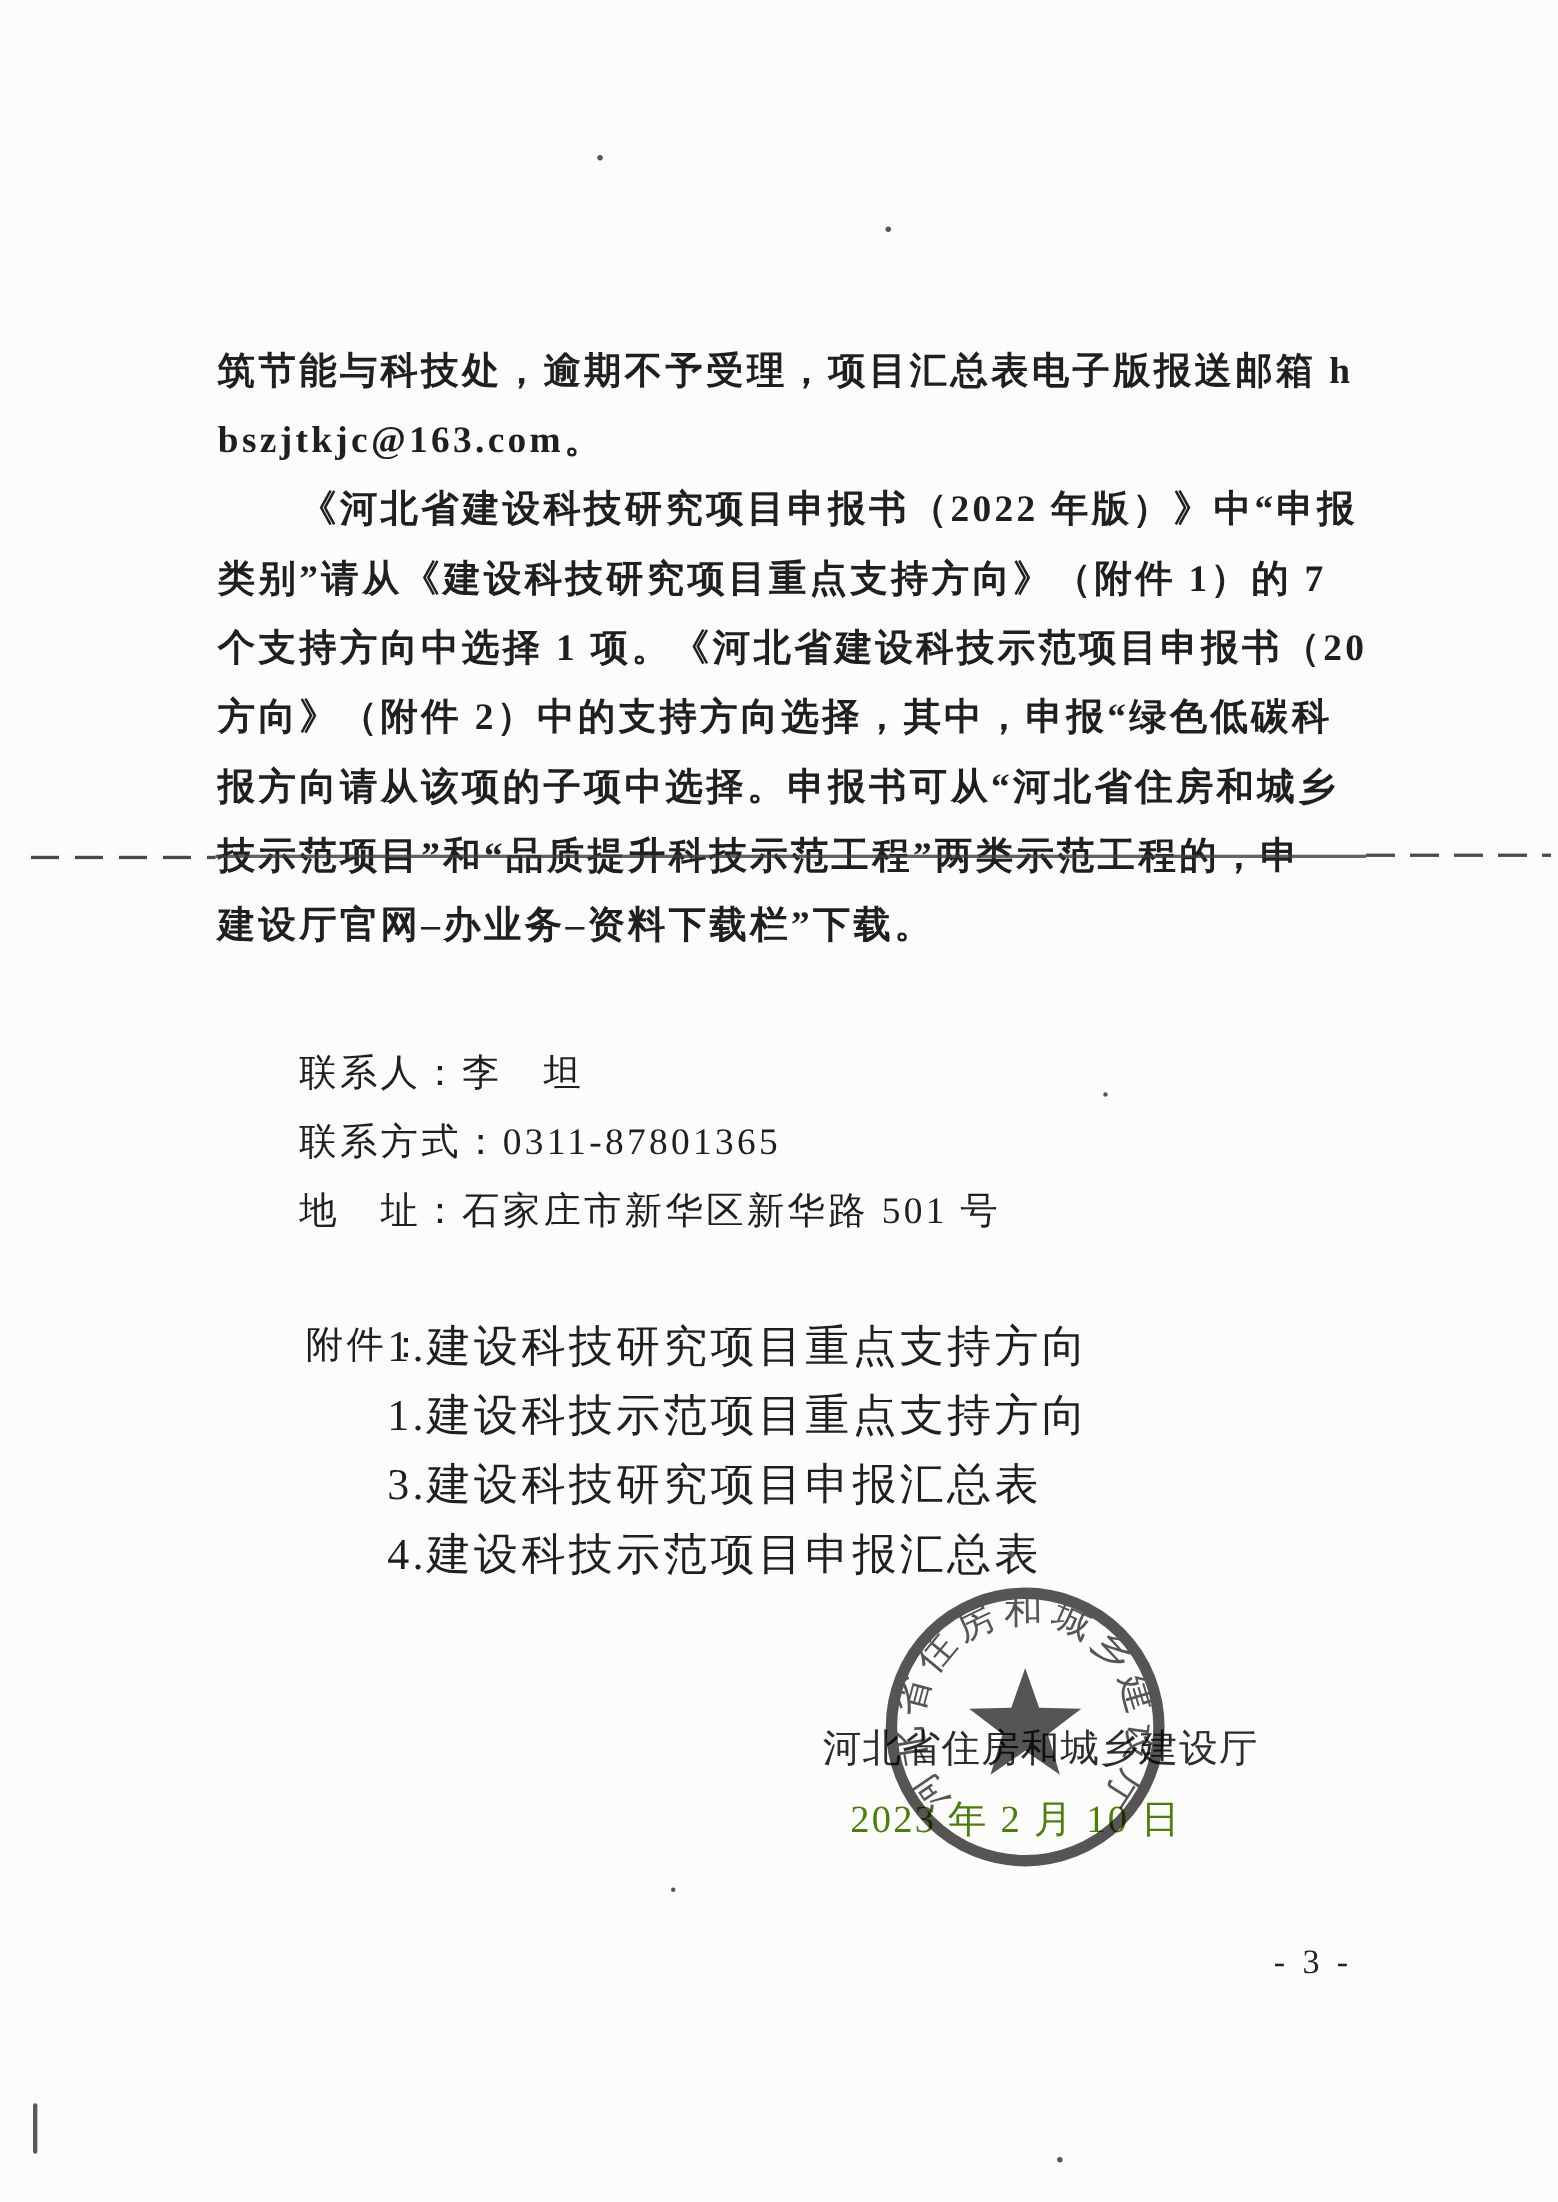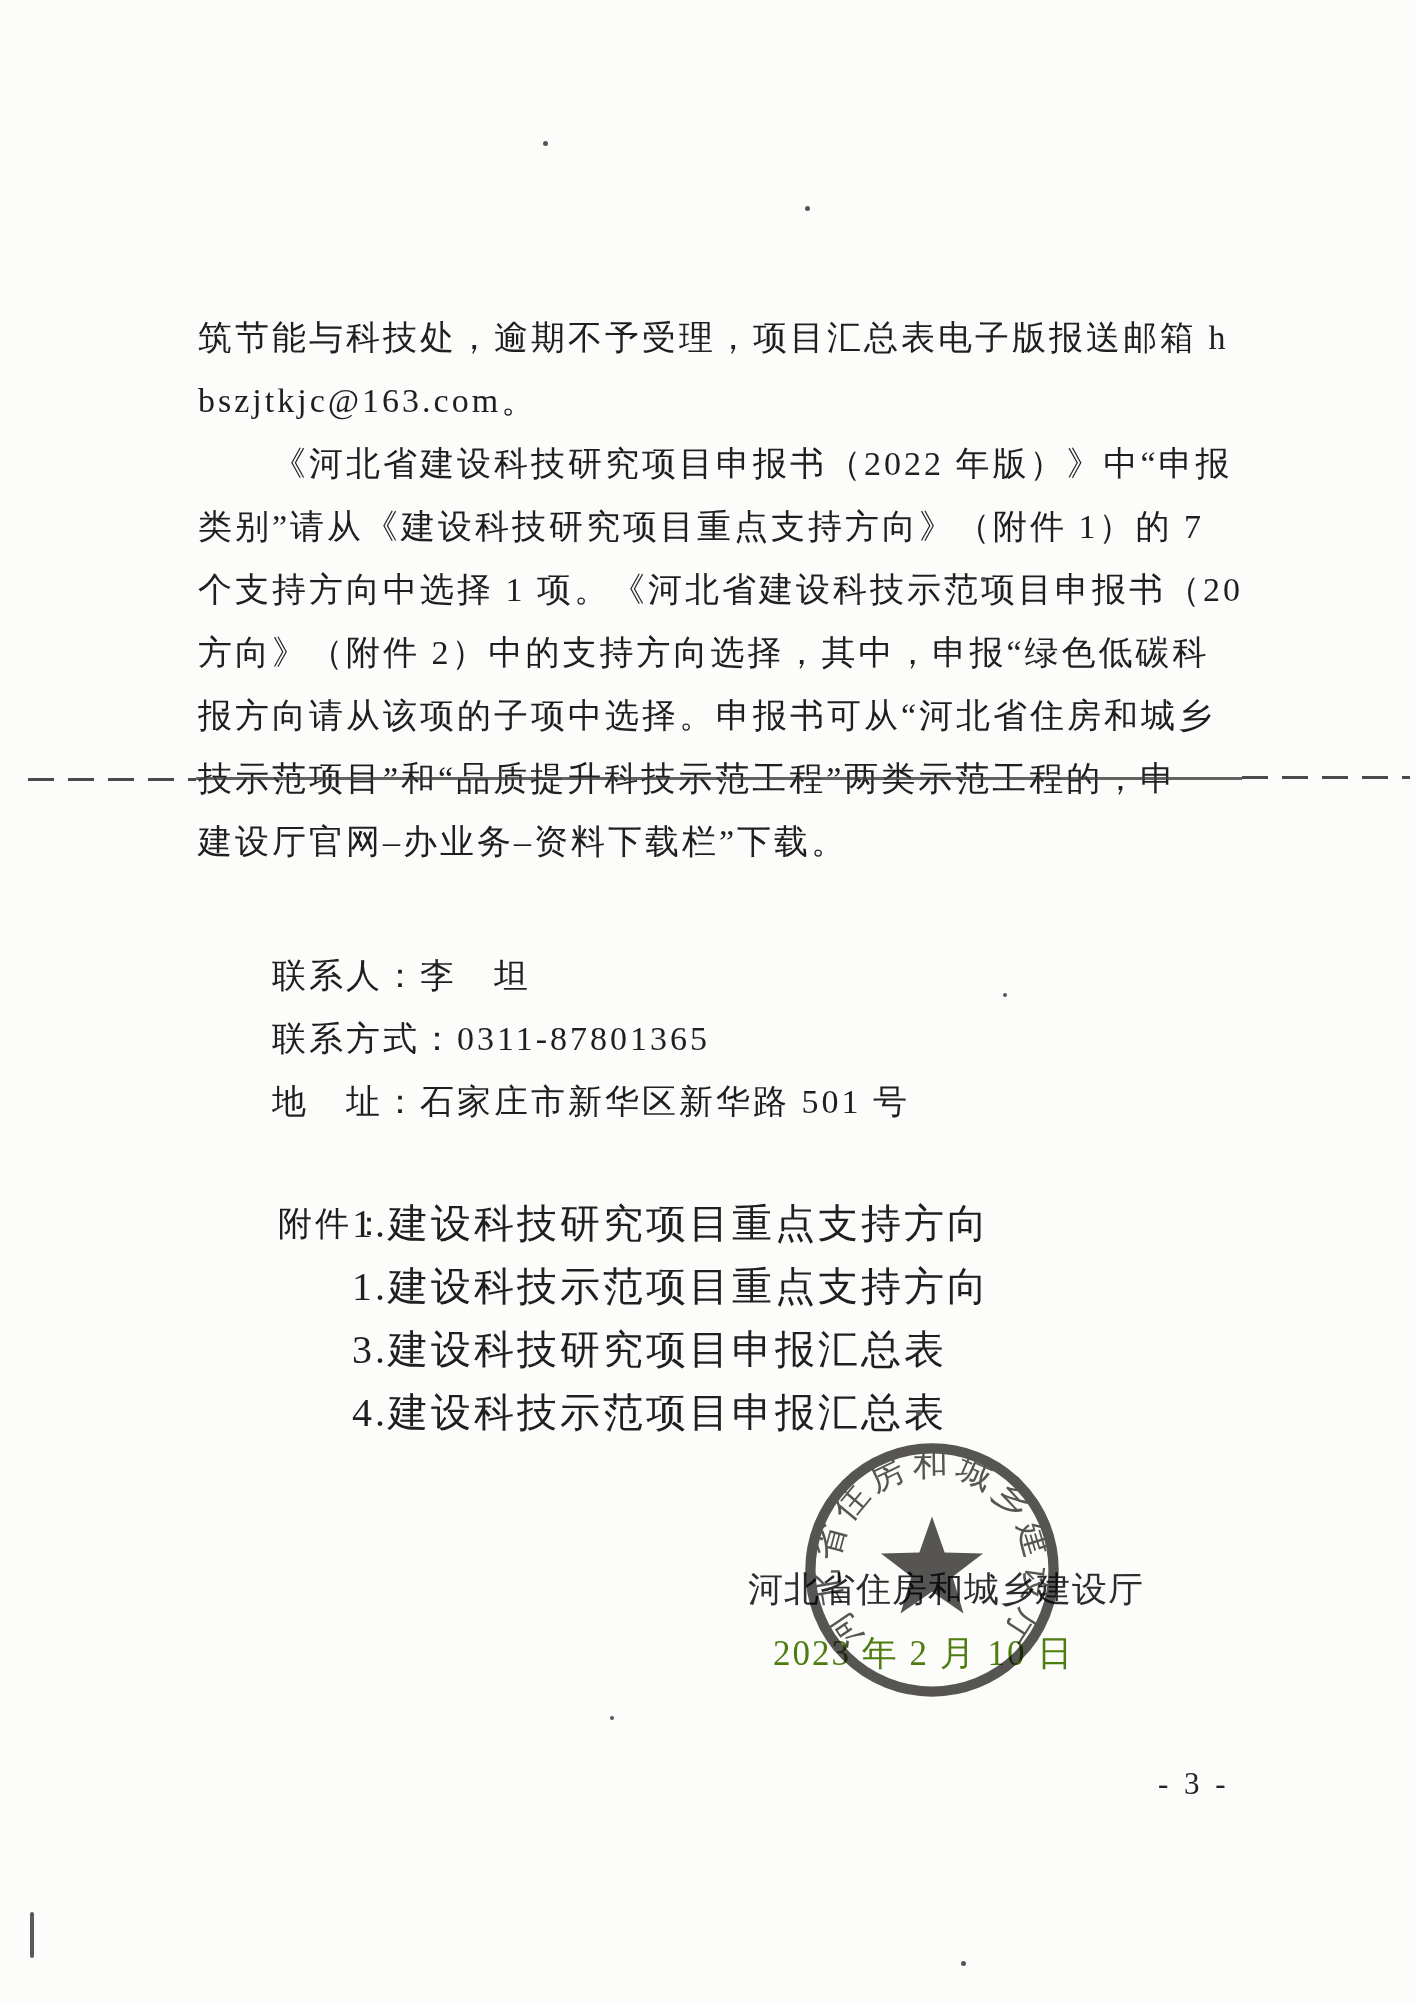--- a/index.html
+++ b/index.html
@@ -6,21 +6,21 @@
   body{
     width:1416px;height:2002px;position:relative;overflow:hidden;
     background:#fbfbfa;
     font-family:"Liberation Serif","DejaVu Serif",serif;
     color:#1f1f1f;
   }
   .page{position:absolute;inset:0;background:#fcfcfb;}
   
   .doc-body{
     position:absolute;left:198px;top:306px;width:1062px;
-    font-size:34px;letter-spacing:3px;
+    font-size:34px;letter-spacing:3px;font-weight:bold;
   }
   .doc-body .line{height:63px;line-height:63px;white-space:nowrap;}
   .doc-body .line:nth-child(3){text-indent:74px;}
   .contact-block{
     position:absolute;left:272px;top:944px;width:900px;
     font-size:34px;letter-spacing:3px;
   }
   .contact-block .line{height:63px;line-height:63px;white-space:nowrap;}
   .attachments-label{
     position:absolute;left:278px;top:1192px;height:63px;line-height:63px;

